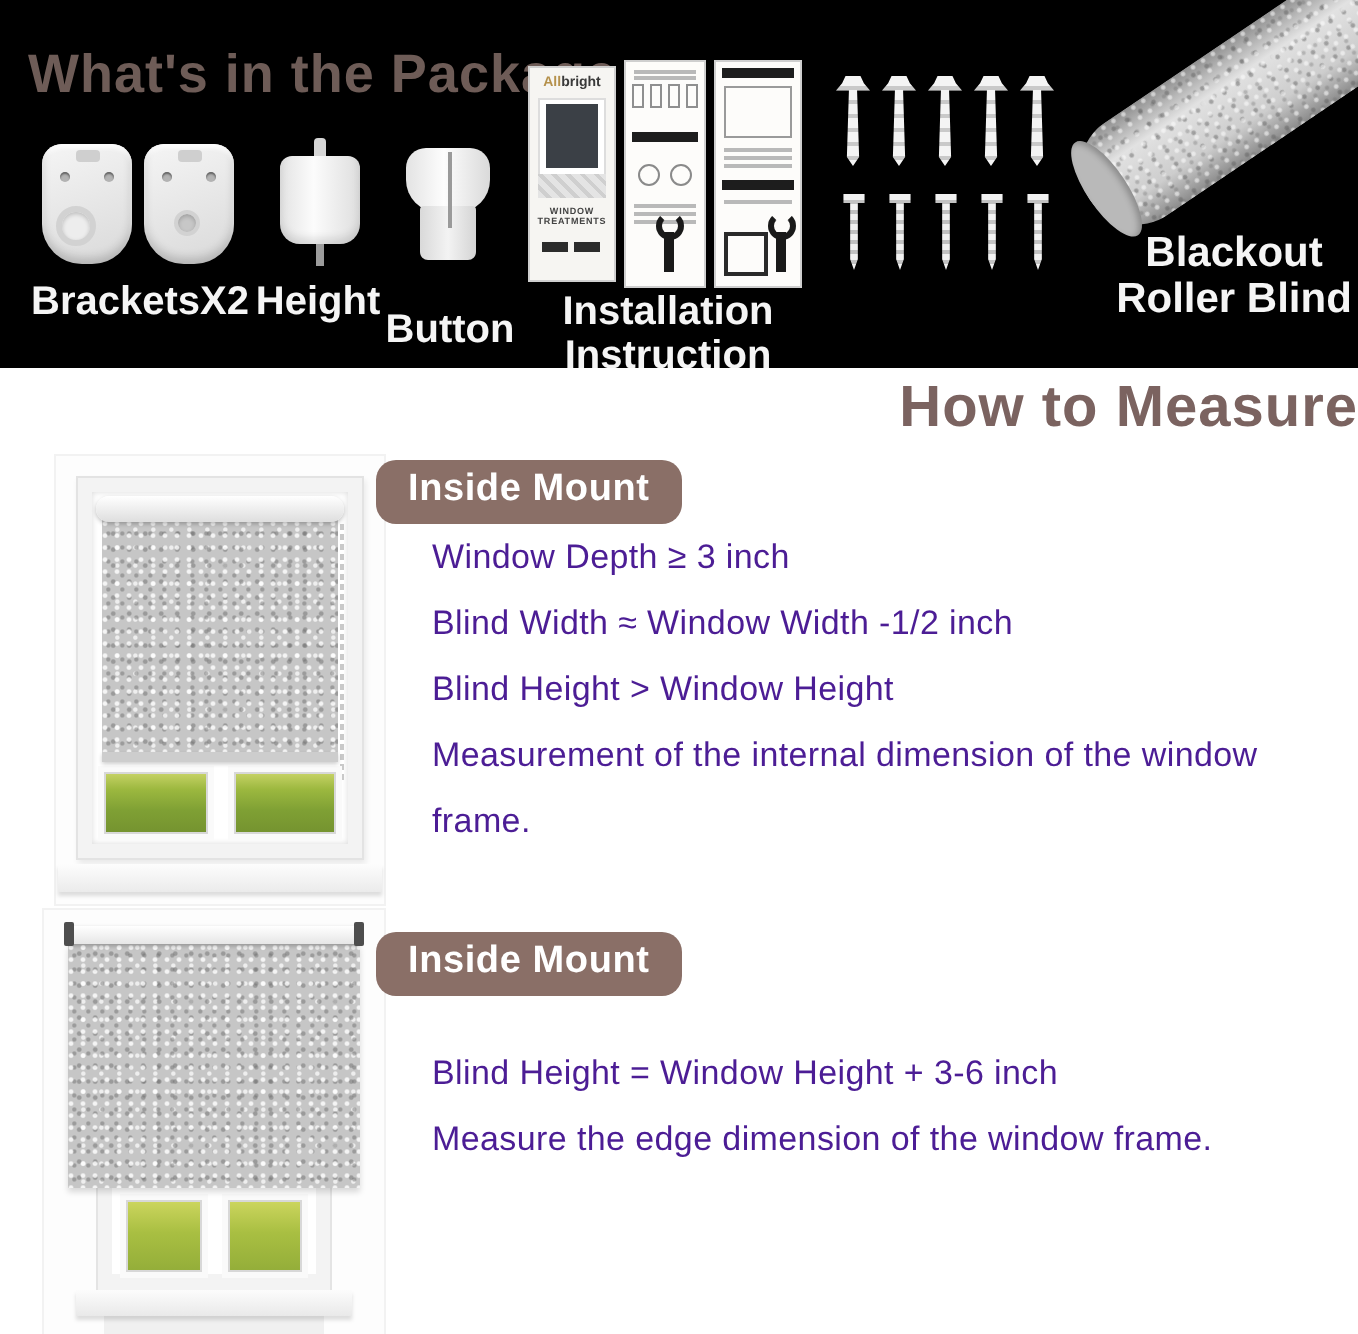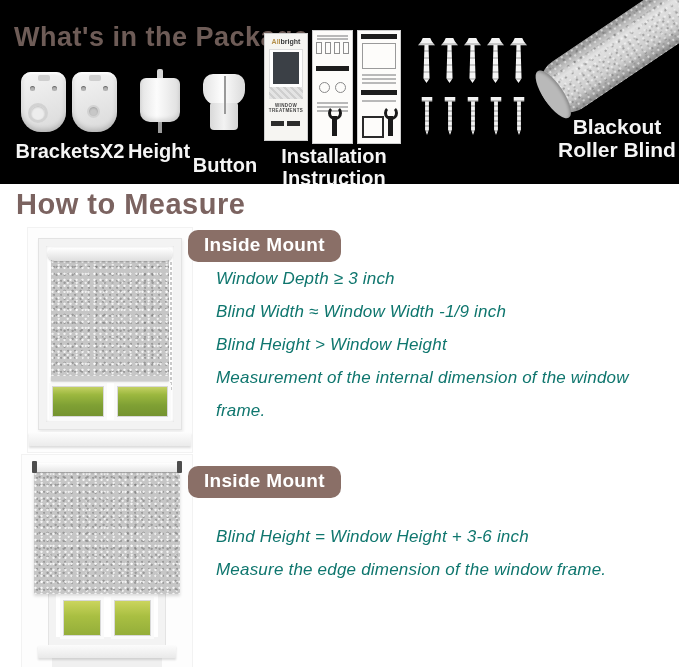--- a/index.html
+++ b/index.html
@@ -72,25 +72,25 @@
   .roll { position:absolute; left:545px; top:72px; width:245px; height:56px; border-radius:28px; transform:rotate(-34deg); transform-origin:0 50%;
           background-image:
             radial-gradient(circle at 30% 30%, rgba(255,255,255,.55) .8px, transparent 1.5px),
             radial-gradient(circle at 72% 64%, rgba(90,90,90,.45) .8px, transparent 1.5px),
             radial-gradient(circle at 52% 82%, rgba(110,110,110,.35) .7px, transparent 1.4px),
             linear-gradient(180deg,#8f8f8f,#e2e2e2 32%,#cdcdcd 72%,#8a8a8a);
           background-size:6px 6px, 8px 8px, 7px 7px, 100% 100%; }
   .roll::before { content:""; position:absolute; left:0; top:0; width:20px; height:56px; border-radius:50%; background:#b9b9b9; box-shadow:inset -2px 0 3px rgba(0,0,0,.25); }
 
   
-  .measure-title { position:absolute; left:0; top:188px; width:100%; padding-left:16px; text-align:left; font-size:29px; font-weight:600; color:#7b6360; letter-spacing:.5px; }
+  .measure-title { position:absolute; left:0; top:188px; width:100%; padding-left:16px; text-align:right; font-size:29px; font-weight:600; color:#7b6360; letter-spacing:.5px; }
   .badge { position:absolute; display:inline-block; background:#8a6f67; color:#fff; font-size:19px; font-weight:600; padding:4px 16px 6px; border-radius:10px; letter-spacing:.3px; }
   .badge-inside { left:188px; top:230px; }
   .badge-outside { left:188px; top:466px; }
-  .rule-block { position:absolute; width:456px; color:#0f766e; font-size:17px; font-weight:500; letter-spacing:.2px;font-style:italic; }
+  .rule-block { position:absolute; width:456px; color:#4c1d95; font-size:17px; font-weight:500; letter-spacing:.2px; }
   .rules-inside { left:216px; top:262px; }
   .rules-outside { left:216px; top:520px; }
   .rule-line { line-height:33px; min-height:33px; }
 
   
   .speckle { background-color:#c6c6c6;
     background-image:
       radial-gradient(circle at 25% 30%, rgba(255,255,255,.8) .8px, transparent 1.5px),
       radial-gradient(circle at 70% 60%, rgba(110,110,110,.5) .8px, transparent 1.5px),
       radial-gradient(circle at 45% 82%, rgba(90,90,90,.4) .7px, transparent 1.4px),
@@ -242,21 +242,21 @@
           <div class="pane grass-in"></div>
         </div>
       </div>
     </div>
     <div class="pi-sill"></div>
   </div>
 
   <div class="badge badge-inside">Inside Mount</div>
   <div class="rule-block rules-inside">
     <div class="rule-line">Window Depth ≥ 3 inch</div>
-    <div class="rule-line">Blind Width ≈ Window Width -1/9 inch</div>
+    <div class="rule-line">Blind Width ≈ Window Width -1/2 inch</div>
     <div class="rule-line">Blind Height &gt; Window Height</div>
     <div class="rule-line">Measurement of the internal dimension of the window frame.</div>
   </div>
 
   <div class="photo photo-outside">
     <div class="po-frame"></div>
     <div class="po-opening"></div>
     <div class="po-panes">
       <div class="pane grass-out"></div>
       <div class="pane grass-out"></div>

